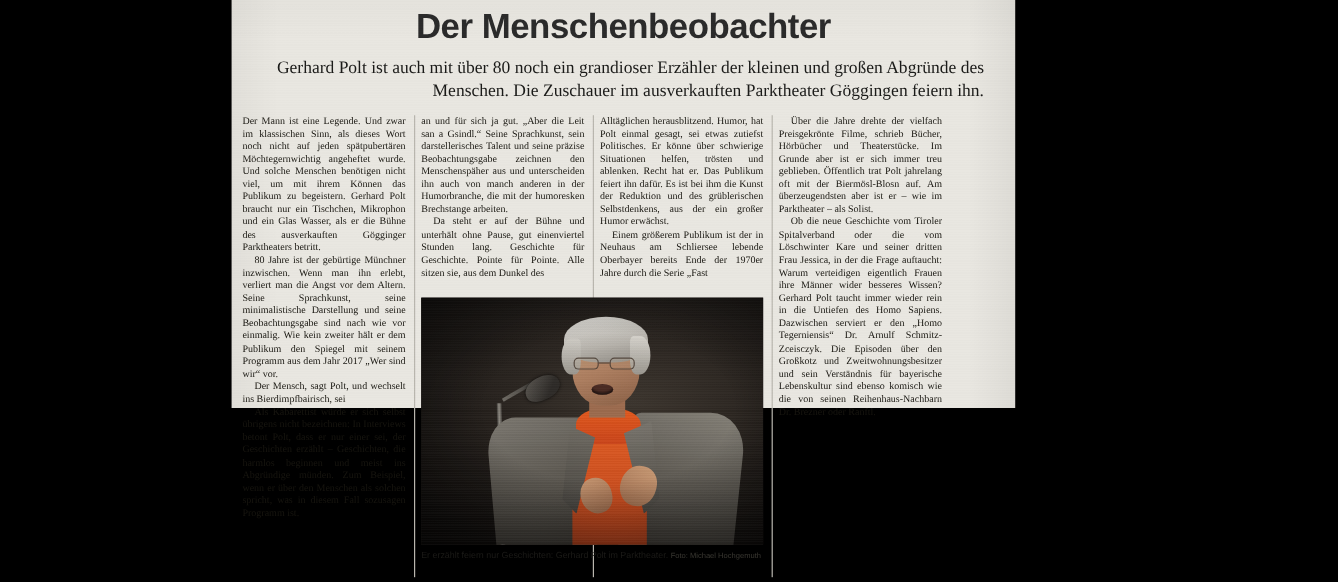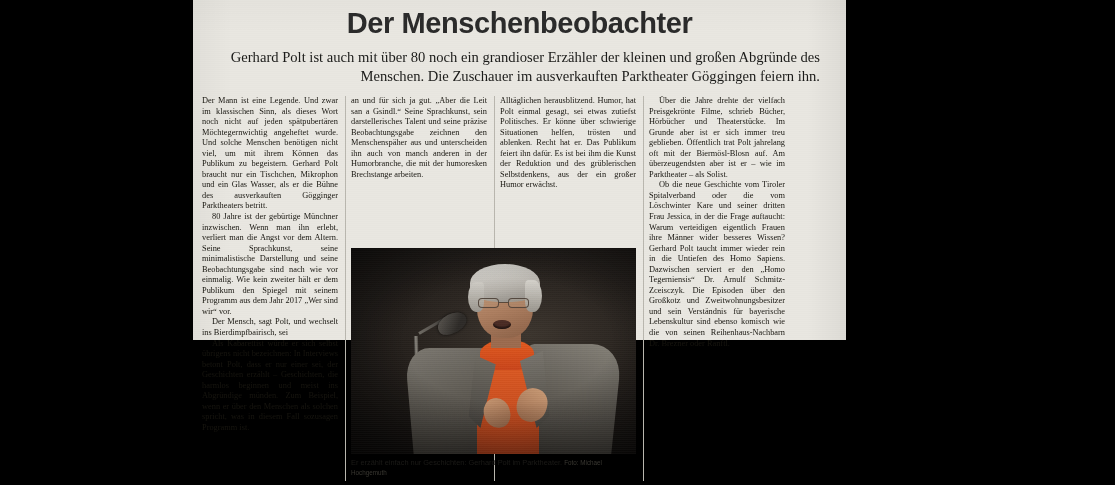--- a/index.html
+++ b/index.html
@@ -325,26 +325,28 @@
           <p>Der Mann ist eine Legende. Und zwar im klassischen Sinn, als dieses Wort noch nicht auf jeden spätpubertären Möchtegernwichtig angeheftet wurde. Und solche Menschen benötigen nicht viel, um mit ihrem Können das Publikum zu begeistern. Gerhard Polt braucht nur ein Tischchen, Mikrophon und ein Glas Wasser, als er die Bühne des ausverkauften Gögginger Parktheaters betritt.</p>
           <p class="indent">80 Jahre ist der gebürtige Münchner inzwischen. Wenn man ihn erlebt, verliert man die Angst vor dem Altern. Seine Sprachkunst, seine minimalistische Darstellung und seine Beobachtungsgabe sind nach wie vor einmalig. Wie kein zweiter hält er dem Publikum den Spiegel mit seinem Programm aus dem Jahr 2017 „Wer sind wir“ vor.</p>
           <p class="indent">Der Mensch, sagt Polt, und wechselt ins Bierdimpfbairisch, sei</p>
           <p class="indent">Als Kabarettist würde er sich selbst übrigens nicht bezeichnen: In Interviews betont Polt, dass er nur einer sei, der Geschichten erzählt – Geschichten, die harmlos beginnen und meist ins Abgründige münden. Zum Beispiel, wenn er über den Menschen als solchen spricht, was in diesem Fall sozusagen Programm ist.</p>
         </div>
       </div>
 
       <div class="col c2">
         <div class="body">
           <p>an und für sich ja gut. „Aber die Leit san a Gsindl.“ Seine Sprachkunst, sein darstellerisches Talent und seine präzise Beobachtungsgabe zeichnen den Menschenspäher aus und unterscheiden ihn auch von manch anderen in der Humorbranche, die mit der humoresken Brechstange arbeiten.</p>
+          <p class="indent">Da steht er auf der Bühne und unterhält ohne Pause, gut einenviertel Stunden lang. Geschichte für Geschichte. Pointe für Pointe. Alle sitzen sie, aus dem Dunkel des</p>
         </div>
       </div>
 
       <div class="col c3">
         <div class="body">
           <p>Alltäglichen herausblitzend. Humor, hat Polt einmal gesagt, sei etwas zutiefst Politisches. Er könne über schwierige Situationen helfen, trösten und ablenken. Recht hat er. Das Publikum feiert ihn dafür. Es ist bei ihm die Kunst der Reduktion und des grüblerischen Selbstdenkens, aus der ein großer Humor erwächst.</p>
+          <p class="indent">Einem größerem Publikum ist der in Neuhaus am Schliersee lebende Oberbayer bereits Ende der 1970er Jahre durch die Serie „Fast</p>
         </div>
       </div>
 
       <div class="col c4">
         <div class="body">
           <p class="indent">Über die Jahre drehte der vielfach Preisgekrönte Filme, schrieb Bücher, Hörbücher und Theaterstücke. Im Grunde aber ist er sich immer treu geblieben. Öffentlich trat Polt jahrelang oft mit der Biermösl-Blosn auf. Am überzeugendsten aber ist er – wie im Parktheater – als Solist.</p>
           <p class="indent">Ob die neue Geschichte vom Tiroler Spitalverband oder die vom Löschwinter Kare und seiner dritten Frau Jessica, in der die Frage auftaucht: Warum verteidigen eigentlich Frauen ihre Männer wider besseres Wissen? Gerhard Polt taucht immer wieder rein in die Untiefen des Homo Sapiens. Dazwischen serviert er den „Homo Tegerniensis“ Dr. Arnulf Schmitz-Zceisczyk. Die Episoden über den Großkotz und Zweitwohnungsbesitzer und sein Verständnis für bayerische Lebenskultur sind ebenso komisch wie die von seinen Reihenhaus-Nachbarn Dr. Brezner oder Ranftl.</p>
         </div>
       </div>
 
@@ -370,20 +372,20 @@
               <b></b>
               <i class="r"></i>
           </div>
           <div class="mouth"></div>
           <div class="hand-l"></div>
           <div class="hand-r"></div>
           <div class="vignette"></div>
           <div class="grain"></div>
         </div>
         <div class="caption">
-          <span>Er erzählt einfach nur Geschichten: Gerhard Polt im Parktheater.</span>
+          <span>Er erzählt feiern nur Geschichten: Gerhard Polt im Parktheater.</span>
           <span class="credit">Foto: Michael Hochgemuth</span>
         </div>
       </div>
 
     </div>
   </div>
 </div>
 
 </body></html>

